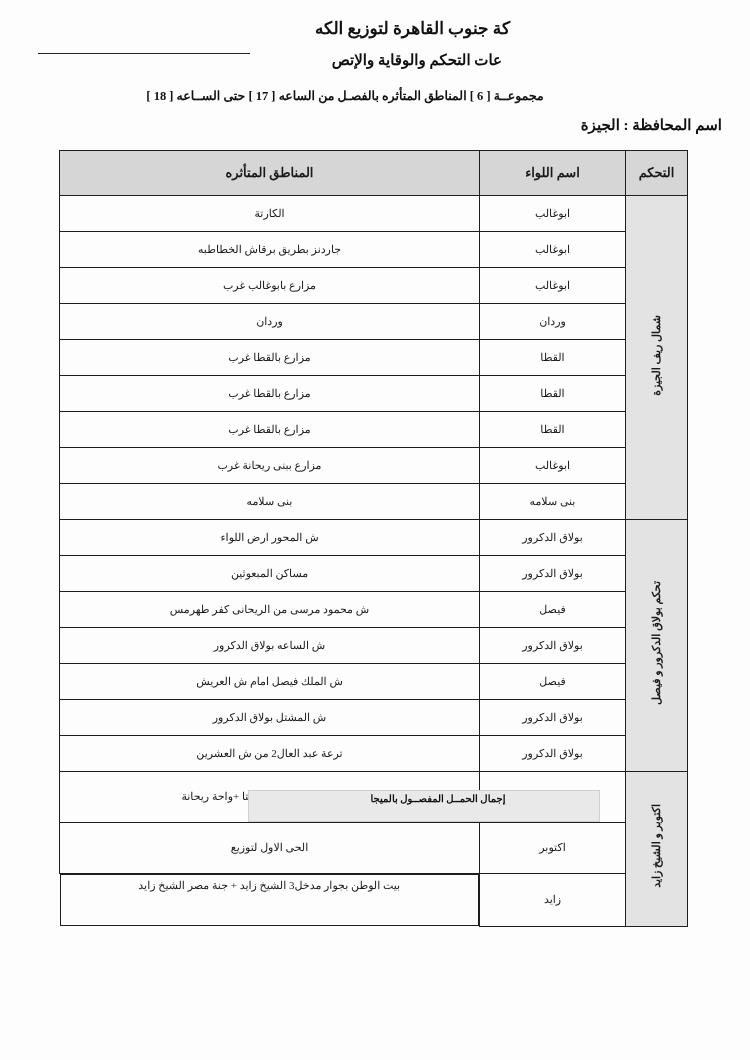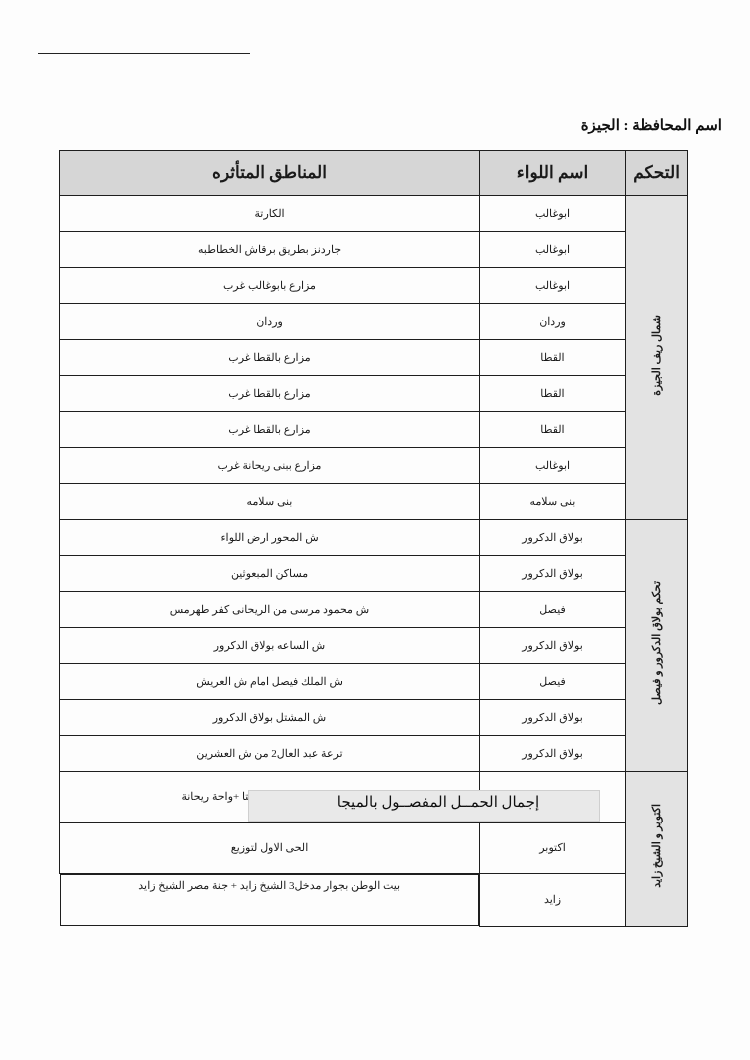--- a/index.html
+++ b/index.html
@@ -92,21 +92,21 @@
   table.main th, table.main td {
     border: 1px solid #1e1e1e;
     font-size: 11px;
     text-align: center;
     vertical-align: middle;
     padding: 3px 2px;
     line-height: 1.45;
   }
   table.main thead th {
     background: #d6d6d6;
-    font-size: 17px;
+    font-size: 13px;
     font-weight: bold;
     height: 38px;
   }
   .col-ctrl { width: 62px; }
   .col-zone { width: 146px; }
   .col-areas { width: 420px; }
 
   td.zone-cell { font-size: 11px; }
   td.area-cell { font-size: 11px; }
   td.ctrl-cell {
@@ -139,33 +139,38 @@
     height: 30px;
     background: #e9e9e9;
     border: 1px solid #cfcfcf;
   }
   .total-text {
     position: absolute;
     top: 793px;
     right: 150px;
     width: 324px;
     text-align: center;
-    font-size: 15px;
-    font-weight: normal;
+    font-size: 10px;
+    font-weight: bold;
     letter-spacing: 1px;
     color: #111;
   }
 </style>
 </head>
 <body>
 
 <div class="page">
 
+  <div class="header">
+    <div class="header-line-1">كة جنوب القاهرة لتوزيع الكه</div>
+    <div class="header-line-2">عات التحكم والوقاية والإتص</div>
+  </div>
   <div class="header-rule"></div>
 
+  <div class="group-line">مجموعــة [ 6 ] المناطق المتأثره بالفصـل من الساعه [ 17 ] حتى الســاعه [ 18 ]</div>
 
   <div class="gov-line">اسم المحافظة : الجيزة</div>
 
   <div class="tbl-wrap">
     <table class="main">
       <colgroup>
         <col class="col-ctrl">
         <col class="col-zone">
         <col class="col-areas">
       </colgroup>

